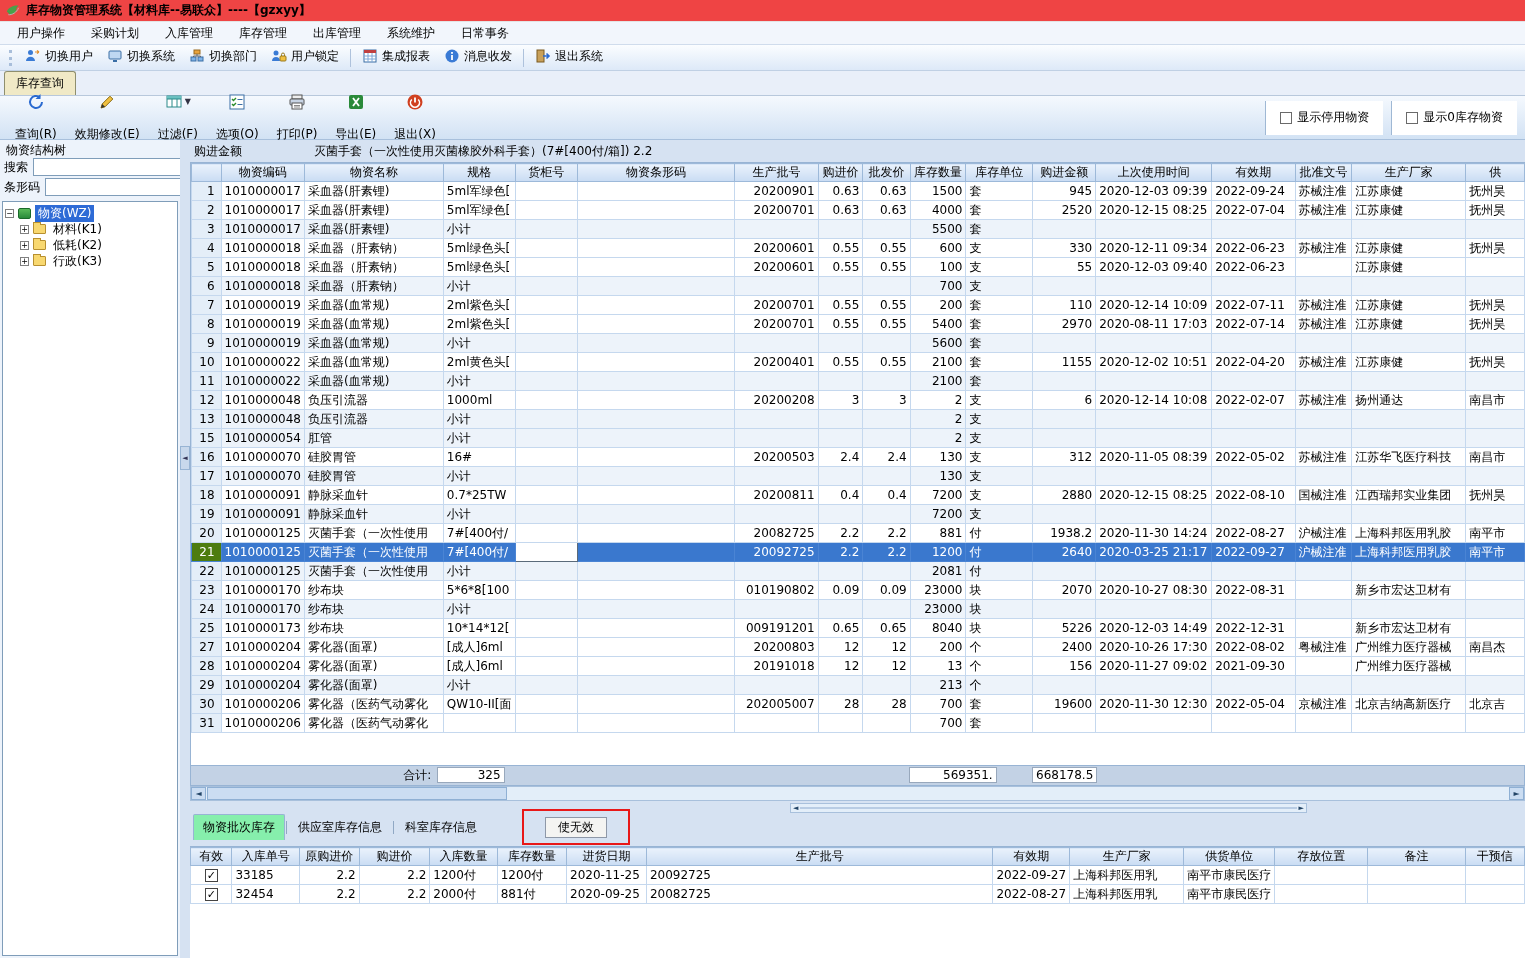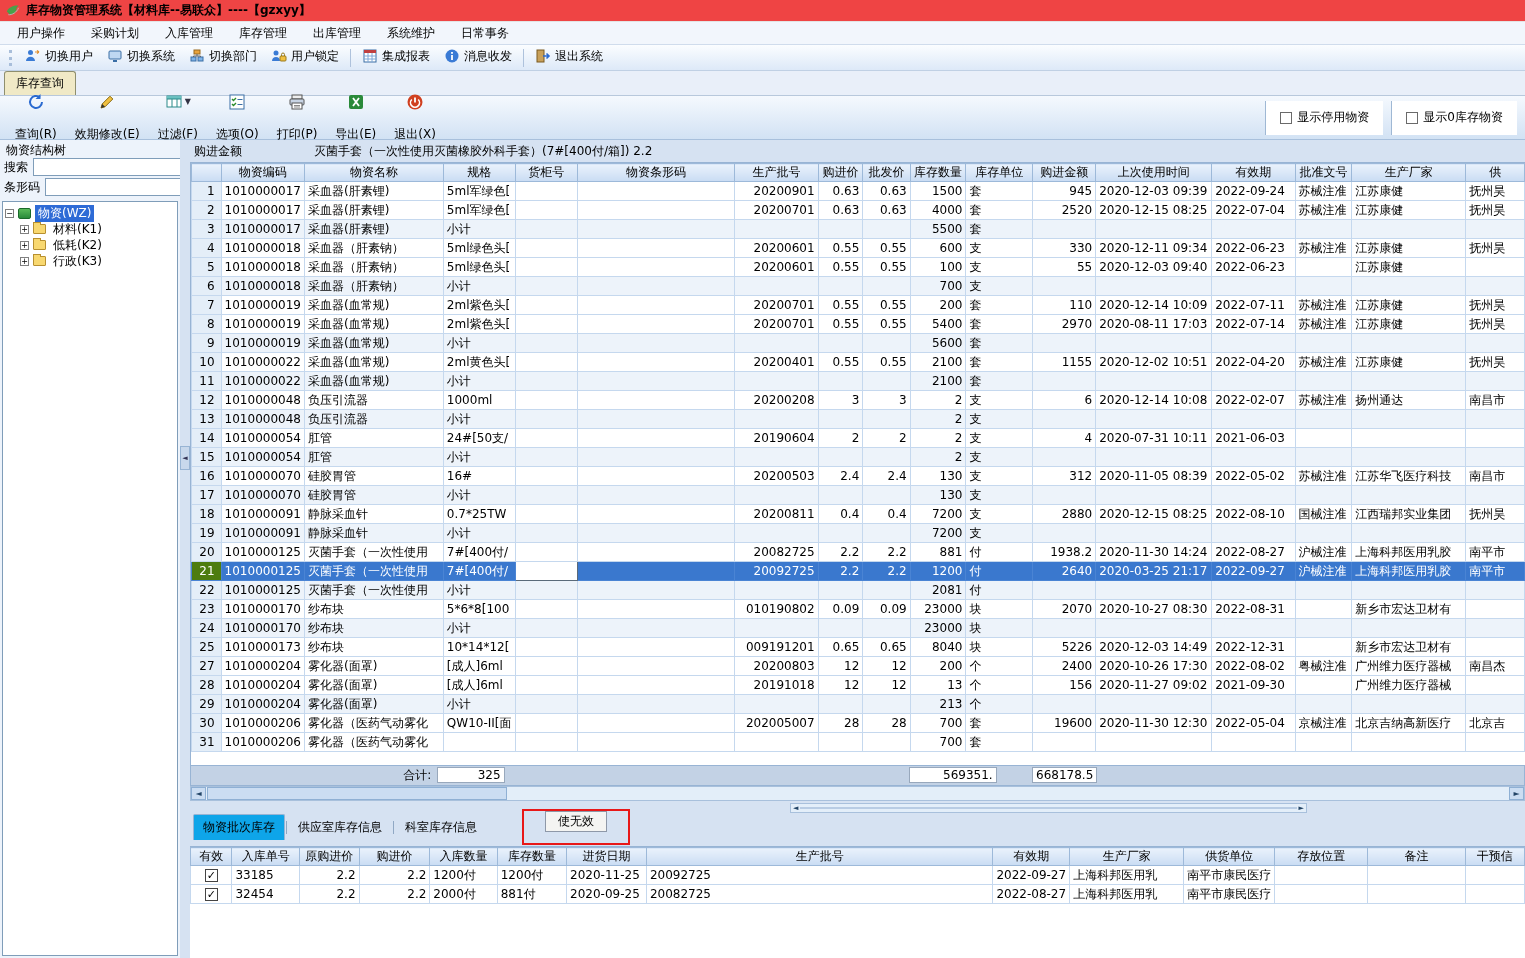--- a/index.html
+++ b/index.html
@@ -86,23 +86,23 @@
 .hs-thumb{width:300px;margin-left:1px;background:#CBDDF2;border:1px solid #8FB0D4}
 .hs-fill{flex:1}
 .mini-row{height:13px;position:relative}
 .mini-scroll{position:absolute;left:600px;width:517px;top:2px;height:10px;display:flex;align-items:center;border:1px solid #A8C0DC;background:#E3EEF9}
 .ms-btn{font-size:7px;color:#246;padding:0 2px}
 .ms-track{flex:1;height:2px;background:#B8CCE4}
 
 
 .bottom-tabs{height:26px;display:flex;align-items:flex-end;padding-left:3px;position:relative}
 .btab{padding:4px 9px;border:1px solid transparent;border-bottom:none}
-.btab.active{background:#0ea5e9;border-color:#98B4D4;border-radius:2px 2px 0 0}
+.btab.active{background:#86efac;border-color:#98B4D4;border-radius:2px 2px 0 0}
 .btab-sep{width:1px;height:13px;background:#90A8C4;align-self:center;margin:0 1px}
-.invalid-annotation{position:absolute;left:332px;top:-5px;height:36px;border:2px solid #E81818;display:flex;align-items:flex-start;padding:0 21px;background:transparent}
+.invalid-annotation{position:absolute;left:332px;top:-5px;height:36px;border:2px solid #E81818;display:flex;align-items:center;padding:0 21px;background:transparent}
 .invalid-btn{background:#F4F4F2;border:1px solid #8E98A8;padding:1px 12px;font:inherit}
 .bottom-gap{height:6px}
 .bottom-table-wrap{flex:1;background:#fff;border-top:1px solid #98B4D4;overflow:hidden}
 .cb2{width:13px;height:13px;border:1px solid #444;background:#fff;display:inline-flex;align-items:center;justify-content:center;font-size:11px;line-height:11px}
 </style>
 </head>
 <body>
 
 <div class="app">
 
@@ -604,39 +604,20 @@
                 <td class="r "></td>
                 <td class="r ">2</td>
                 <td class="">支</td>
                 <td class="r "></td>
                 <td class=""></td>
                 <td class=""></td>
                 <td class=""></td>
                 <td class=""></td>
                 <td class=""></td>
               </tr>
-              <tr class="">
-                <td class="num ">14</td>
-                <td class="">1010000054</td>
-                <td class="">肛管</td>
-                <td class="">24#[50支/</td>
-                <td class=""></td>
-                <td class=""></td>
-                <td class="r ">20190604</td>
-                <td class="r ">2</td>
-                <td class="r ">2</td>
-                <td class="r ">2</td>
-                <td class="">支</td>
-                <td class="r ">4</td>
-                <td class="">2020-07-31 10:11</td>
-                <td class="">2021-06-03</td>
-                <td class=""></td>
-                <td class=""></td>
-                <td class=""></td>
-              </tr>
               <tr class="subtotal">
                 <td class="num ">15</td>
                 <td class="">1010000054</td>
                 <td class="">肛管</td>
                 <td class="">小计</td>
                 <td class=""></td>
                 <td class=""></td>
                 <td class="r "></td>
                 <td class="r "></td>
                 <td class="r "></td>

